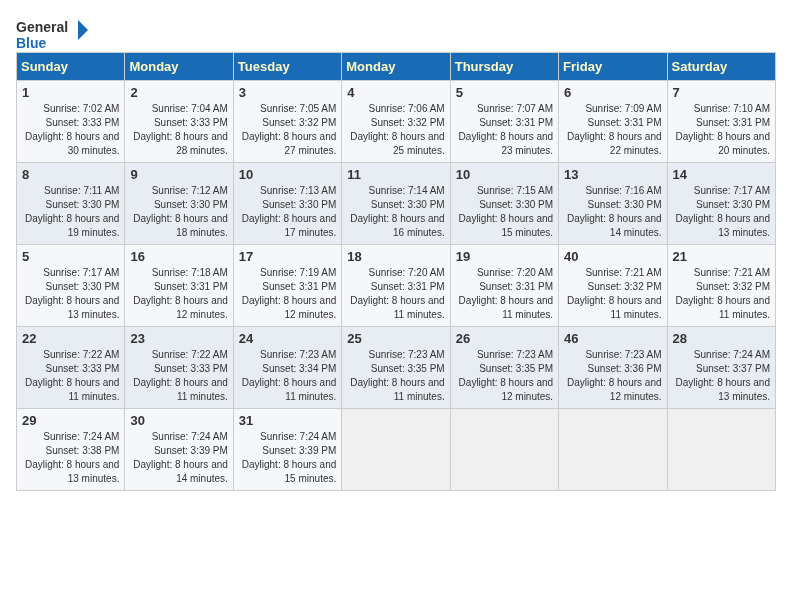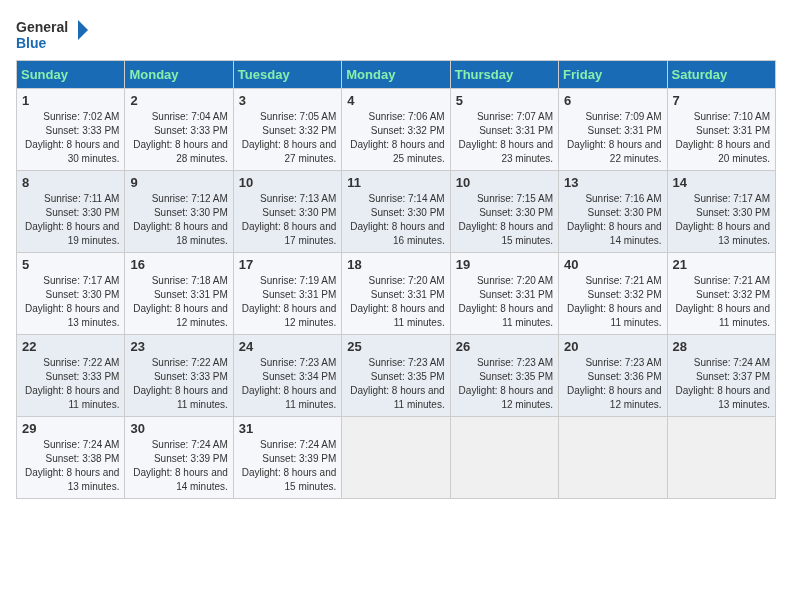--- a/index.html
+++ b/index.html
@@ -7,21 +7,20 @@
       font-family: Arial, sans-serif;
       background: #fff;
       width: 792px;
       min-height: 612px;
       padding: 16px;
     }
     .header {
       display: flex;
       justify-content: space-between;
       align-items: center;
-      margin-bottom: 8px;
     }
     .logo {
       display: flex;
       align-items: center;
       gap: 4px;
     }
     .logo-icon {
       width: 32px;
       height: 32px;
     }
@@ -36,21 +35,21 @@
     .subtitle {
       font-size: 13px;
       color: #555;
     }
     table {
       width: 100%;
       border-collapse: collapse;
     }
     thead tr th {
       background-color: #1a6bb5;
-      color: #86efac;
+      color: #fef9c3;
       font-size: 13px;
       font-weight: bold;
       padding: 6px 4px;
       text-align: left;
       border: 1px solid #ccc;
     }
     tbody tr td {
       vertical-align: top;
       border: 1px solid #ccc;
       padding: 4px 5px;
@@ -217,21 +216,21 @@
         </td>
         <td>
           <span class="day-num">25</span>
           <div class="cell-content">Sunrise: 7:23 AM<br>Sunset: 3:35 PM<br>Daylight: 8 hours and 11 minutes.</div>
         </td>
         <td>
           <span class="day-num">26</span>
           <div class="cell-content">Sunrise: 7:23 AM<br>Sunset: 3:35 PM<br>Daylight: 8 hours and 12 minutes.</div>
         </td>
         <td>
-          <span class="day-num">20</span>
+          <span class="day-num">46</span>
           <div class="cell-content">Sunrise: 7:23 AM<br>Sunset: 3:36 PM<br>Daylight: 8 hours and 12 minutes.</div>
         </td>
         <td>
           <span class="day-num">28</span>
           <div class="cell-content">Sunrise: 7:24 AM<br>Sunset: 3:37 PM<br>Daylight: 8 hours and 13 minutes.</div>
         </td>
       </tr>
       <tr>
         <td>
           <span class="day-num">29</span>

